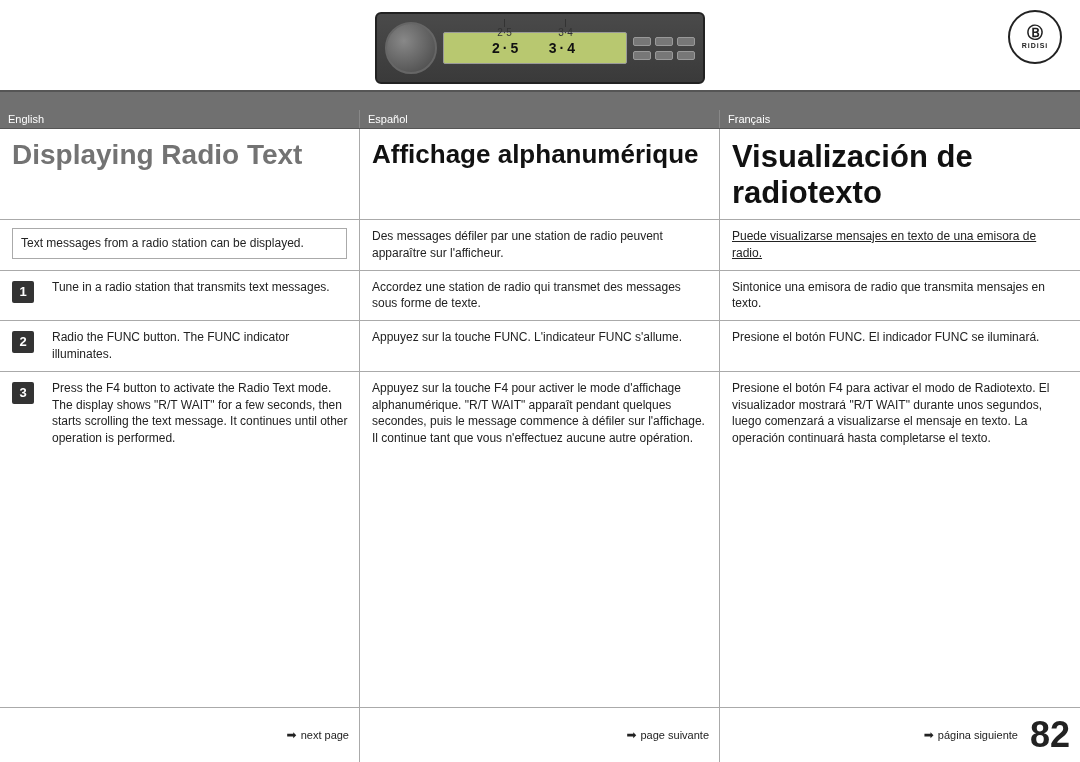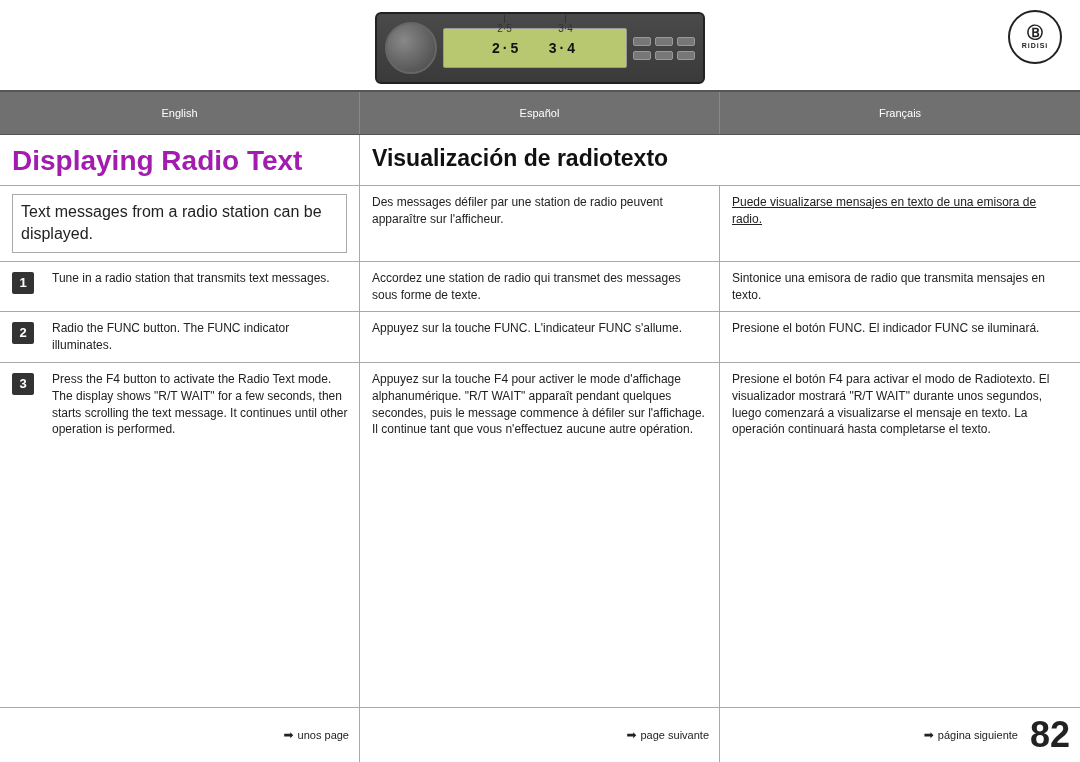--- a/index.html
+++ b/index.html
@@ -46,65 +46,66 @@
     
     .lang-header {
       display: grid;
       grid-template-columns: 1fr 1fr 1fr;
       border-top: 2px solid #555;
       border-bottom: 1px solid #555;
       background: #707070;
     }
 
     .lang-cell {
-      text-align: center;
-      padding: 15px 8px;
+      text-align: left;
+      padding: 3px 8px;
       color: #fff;
       font-size: 11px;
       border-right: 1px solid #888;
+      margin-top: 18px;
     }
     .lang-cell:last-child { border-right: none; }
 
     
     .title-row {
       display: grid;
       grid-template-columns: 1fr 1fr 1fr;
       border-bottom: 1px solid #aaa;
     }
 
     .title-cell {
       padding: 10px 12px 8px 12px;
       border-right: 1px solid #aaa;
     }
     .title-cell:last-child { border-right: none; }
 
-    .title-en { font-size: 28px; font-weight: bold; color: #a21caf; }
+    .title-en { font-size: 28px; font-weight: bold; color: #737373; }
     .title-fr { font-size: 26px; font-weight: bold; color: #111; }
-    .title-es { font-size: 23px; font-weight: bold; color: #111; }
+    .title-es { font-size: 31px; font-weight: bold; color: #111; }
 
     
     .intro-row {
       display: grid;
       grid-template-columns: 1fr 1fr 1fr;
       border-bottom: 1px solid #aaa;
     }
 
     .intro-cell {
       padding: 8px 12px;
       border-right: 1px solid #aaa;
       font-size: 12px;
       color: #222;
       line-height: 1.4;
     }
     .intro-cell:last-child { border-right: none; text-decoration: underline; }
 
     .intro-box {
       border: 1px solid #aaa;
       padding: 6px 8px;
-      font-size: 16px;
+      font-size: 12px;
       color: #222;
       line-height: 1.4;
     }
 
     .step-row {
       display: grid;
       grid-template-columns: 1fr 1fr 1fr;
       border-bottom: 1px solid #aaa;
     }
     .step-row:last-child { border-bottom: none; }
@@ -221,21 +222,21 @@
       width: 52px;
       height: 52px;
       border-radius: 50%;
       background: radial-gradient(circle at 35% 35%, #888, #444);
       border: 2px solid #666;
       flex-shrink: 0;
     }
 
     .radio-screen {
       flex: 1;
-      height: 40px;
+      height: 32px;
       background: #b8c870;
       border: 1px solid #999;
       border-radius: 2px;
       display: flex;
       align-items: center;
       justify-content: center;
       position: relative;
     }
 
     .radio-screen-content {
@@ -337,20 +338,23 @@
     <div class="lang-cell">English</div>
     <div class="lang-cell">Español</div>
     <div class="lang-cell">Français</div>
   </div>
 
   <div class="title-row">
     <div class="title-cell">
       <span class="title-en">Displaying Radio Text</span>
     </div>
     <div class="title-cell">
+      <span class="title-fr">Affichage alphanumérique</span>
+    </div>
+    <div class="title-cell">
       <span class="title-es">Visualización de radiotexto</span>
     </div>
   </div>
 
   <div class="intro-row">
     <div class="intro-cell">
       <div class="intro-box">
         <span>Text messages from a radio station can be displayed.</span>
       </div>
     </div>
@@ -414,21 +418,21 @@
       </div>
       <div class="step-cell">Pour annuler ce mode, appuyez sur la touche F4.</div>
       <div class="step-cell">Para cancelar el modo de radiotexto, presione el botón F4.</div>
     </div>
 
   </div>
 
   <div class="footer">
     <div class="footer-cell">
       <span class="arrow-icon">➡</span>
-      <span>unos page</span>
+      <span>next page</span>
     </div>
     <div class="footer-cell">
       <span class="arrow-icon">➡</span>
       <span>page suivante</span>
     </div>
     <div class="footer-cell">
       <span class="arrow-icon">➡</span>
       <span>página siguiente</span>
       <span style="font-size:36px;font-weight:bold;margin-left:8px;">82</span>
     </div>

